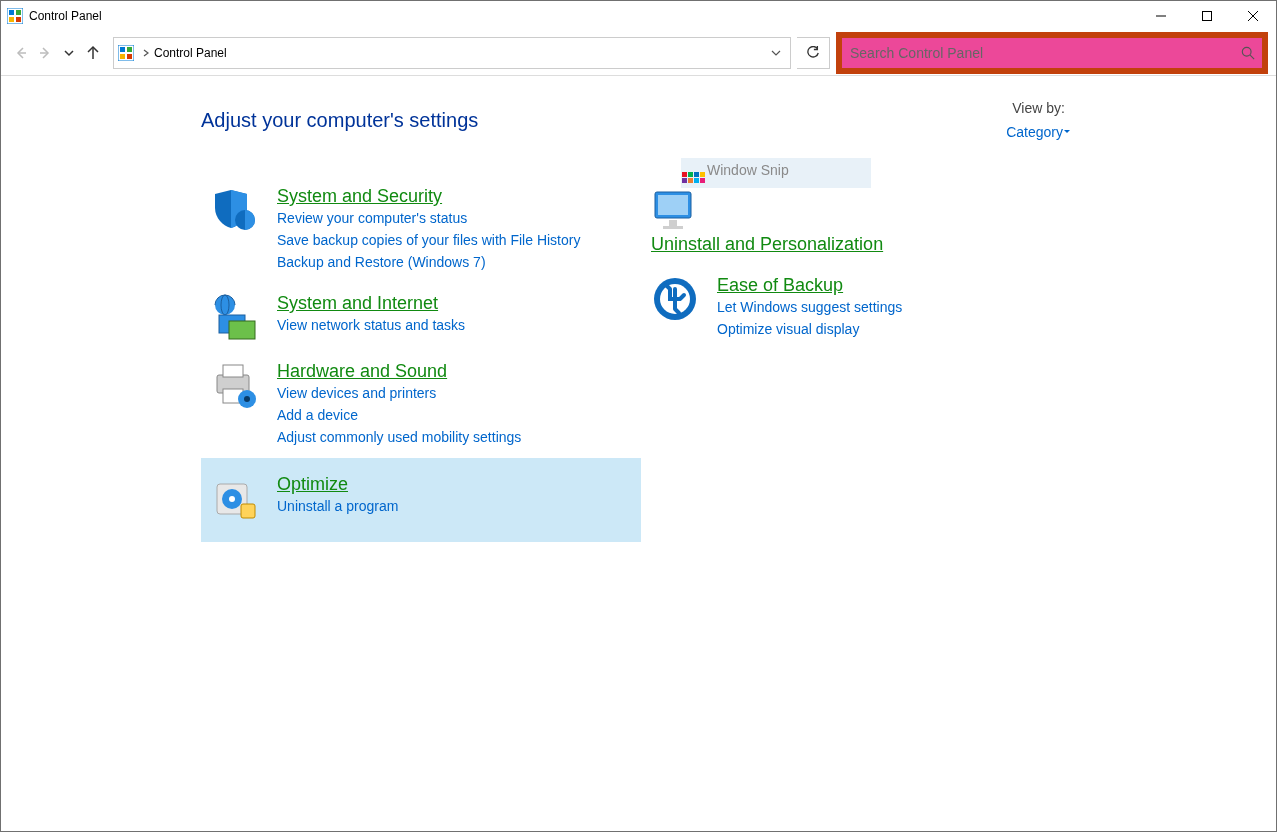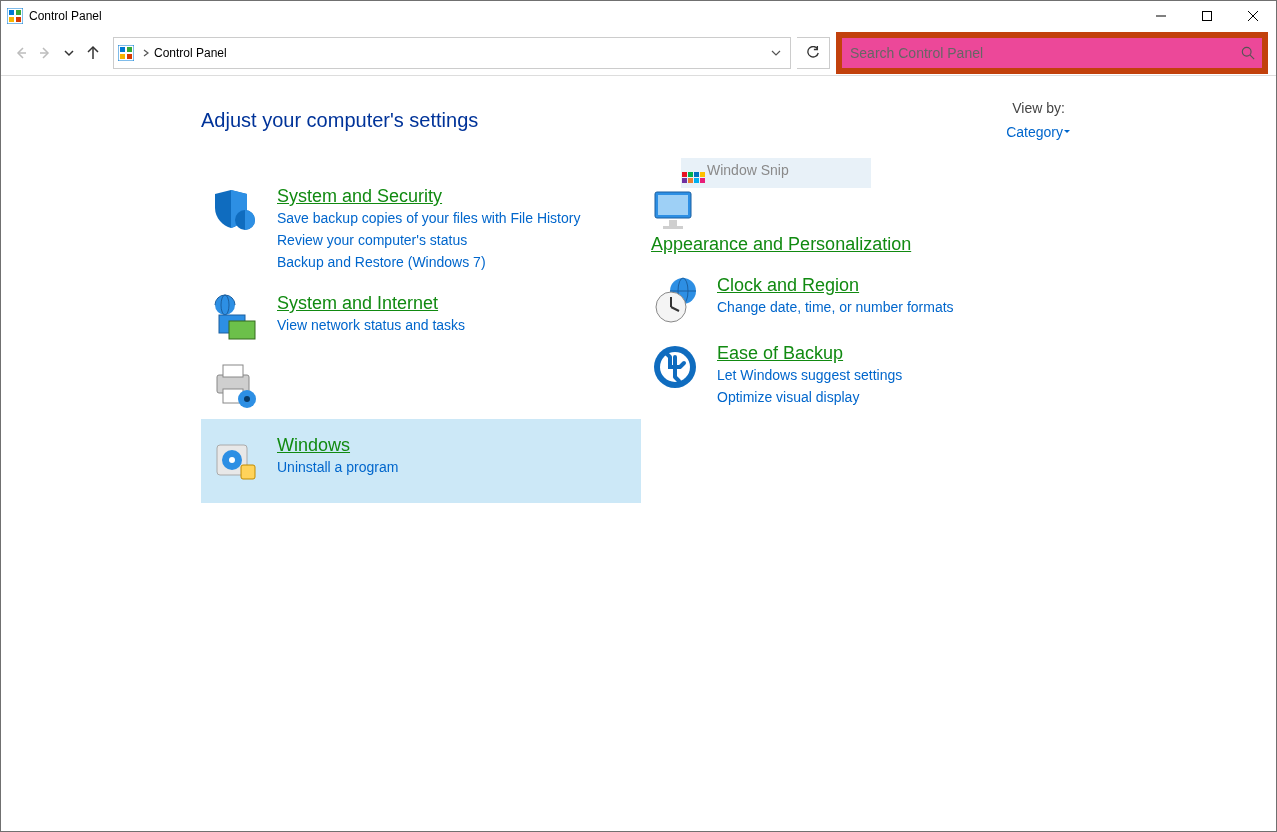--- a/index.html
+++ b/index.html
@@ -325,22 +325,22 @@
           <div class="cat-icon">
             <svg width="48" height="48" viewBox="0 0 48 48">
               <path d="M20 4 L36 8 L36 22 C36 32 28 40 20 42 C12 40 4 32 4 22 L4 8 Z" fill="#0f6cbf"></path>
               <path d="M20 4 L36 8 L36 22 C36 32 28 40 20 42 Z" fill="#2d8fe4"></path>
               <circle cx="34" cy="34" r="10" fill="#0f6cbf"></circle>
               <path d="M34 24 A10 10 0 0 1 34 44 Z" fill="#2d8fe4"></path>
             </svg>
           </div>
           <div class="cat-body">
             <a class="cat-title" href="#">System and Security</a>
+            <a class="cat-link" href="#">Review your computer's status</a>
             <a class="cat-link" href="#">Save backup copies of your files with File History</a>
-            <a class="cat-link" href="#">Review your computer's status</a>
             <a class="cat-link" href="#">Backup and Restore (Windows 7)</a>
           </div>
         </div>
 
         <div class="cat">
           <div class="cat-icon">
             <svg width="48" height="48" viewBox="0 0 48 48">
               <circle cx="14" cy="12" r="10" fill="#2d8fe4"></circle>
               <path d="M4 12 A10 10 0 0 1 24 12" fill="none" stroke="#1b5fa0" stroke-width="1"></path>
               <ellipse cx="14" cy="12" rx="4" ry="10" fill="none" stroke="#1b5fa0" stroke-width="1"></ellipse>
@@ -357,33 +357,39 @@
         <div class="cat">
           <div class="cat-icon">
             <svg width="48" height="48" viewBox="0 0 48 48">
               <rect x="6" y="14" width="32" height="18" rx="2" fill="#cfcfcf" stroke="#888"></rect>
               <rect x="12" y="4" width="20" height="12" fill="#fff" stroke="#888"></rect>
               <rect x="12" y="28" width="20" height="14" fill="#fff" stroke="#888"></rect>
               <circle cx="36" cy="38" r="9" fill="#2d8fe4"></circle>
               <circle cx="36" cy="38" r="3" fill="#083a66"></circle>
             </svg>
           </div>
+          <div class="cat-body">
+            <a class="cat-title" href="#">Hardware and Sound</a>
+            <a class="cat-link" href="#">View devices and printers</a>
+            <a class="cat-link" href="#">Add a device</a>
+            <a class="cat-link" href="#">Adjust commonly used mobility settings</a>
+          </div>
         </div>
 
         <div class="cat highlight" style="padding-top:16px;padding-bottom:20px;">
           <div class="cat-icon">
             <svg width="48" height="48" viewBox="0 0 48 48">
               <rect x="6" y="10" width="30" height="30" rx="3" fill="#e8e8e8" stroke="#aaa"></rect>
               <circle cx="21" cy="25" r="10" fill="#2d8fe4"></circle>
               <circle cx="21" cy="25" r="3" fill="#fff"></circle>
               <rect x="30" y="30" width="14" height="14" rx="2" fill="#ffd35a" stroke="#c08b00"></rect>
             </svg>
           </div>
           <div class="cat-body">
-            <a class="cat-title" href="#">Windows</a>
+            <a class="cat-title" href="#">Optimize</a>
             <a class="cat-link" href="#">Uninstall a program</a>
           </div>
         </div>
       </div>
 
       <div class="col">
 
 
         <div class="cat overlay-wrap">
           <div class="hlbox" style="left:40px; top:-18px; width:190px; height:30px;"></div>
@@ -400,40 +406,24 @@
                 <div style="width:5px;height:5px;background:#00b050;"></div>
                 <div style="width:5px;height:5px;background:#0070c0;"></div>
                 <div style="width:5px;height:5px;background:#ffc000;"></div>
               <div style="width:5px;height:5px;background:#7030a0;"></div>
                 <div style="width:5px;height:5px;background:#ed7d31;"></div>
                 <div style="width:5px;height:5px;background:#00b0f0;"></div>
                 <div style="width:5px;height:5px;background:#e81e79;"></div>
             </div>
           </div>
           <div class="cat-body">
-            <a class="cat-title" href="#">Appearance and Personalization</a>
-          </div>
-        </div>
-
-        <div class="cat">
-          <div class="cat-icon">
-            <svg width="48" height="48" viewBox="0 0 48 48">
-              <circle cx="32" cy="16" r="13" fill="#2d8fe4"></circle>
-              <ellipse cx="32" cy="16" rx="5" ry="13" fill="none" stroke="#1b5fa0" stroke-width="1"></ellipse>
-              <line x1="19" y1="16" x2="45" y2="16" stroke="#1b5fa0" stroke-width="1"></line>
-              <circle cx="20" cy="32" r="15" fill="#f4f4f4" stroke="#888"></circle>
-              <line x1="20" y1="32" x2="20" y2="22" stroke="#333" stroke-width="2"></line>
-              <line x1="20" y1="32" x2="28" y2="36" stroke="#333" stroke-width="2"></line>
-            </svg>
-          </div>
-          <div class="cat-body">
-            <a class="cat-title" href="#">Clock and Region</a>
-            <a class="cat-link" href="#">Change date, time, or number formats</a>
-          </div>
-        </div>
+            <a class="cat-title" href="#">Uninstall and Personalization</a>
+          </div>
+        </div>
+
 
         <div class="cat">
           <div class="cat-icon">
             <svg width="48" height="48" viewBox="0 0 48 48">
               <circle cx="24" cy="24" r="21" fill="#0f6cbf"></circle>
               <circle cx="24" cy="24" r="15" fill="#fff"></circle>
               <path d="M19 14 L19 24 L29 24 M24 14 L24 34 M19 14 L15 10 M29 24 L33 20 M24 34 L28 38" stroke="#0f6cbf" stroke-width="4" fill="none" stroke-linecap="round"></path>
             </svg>
           </div>
           <div class="cat-body">

